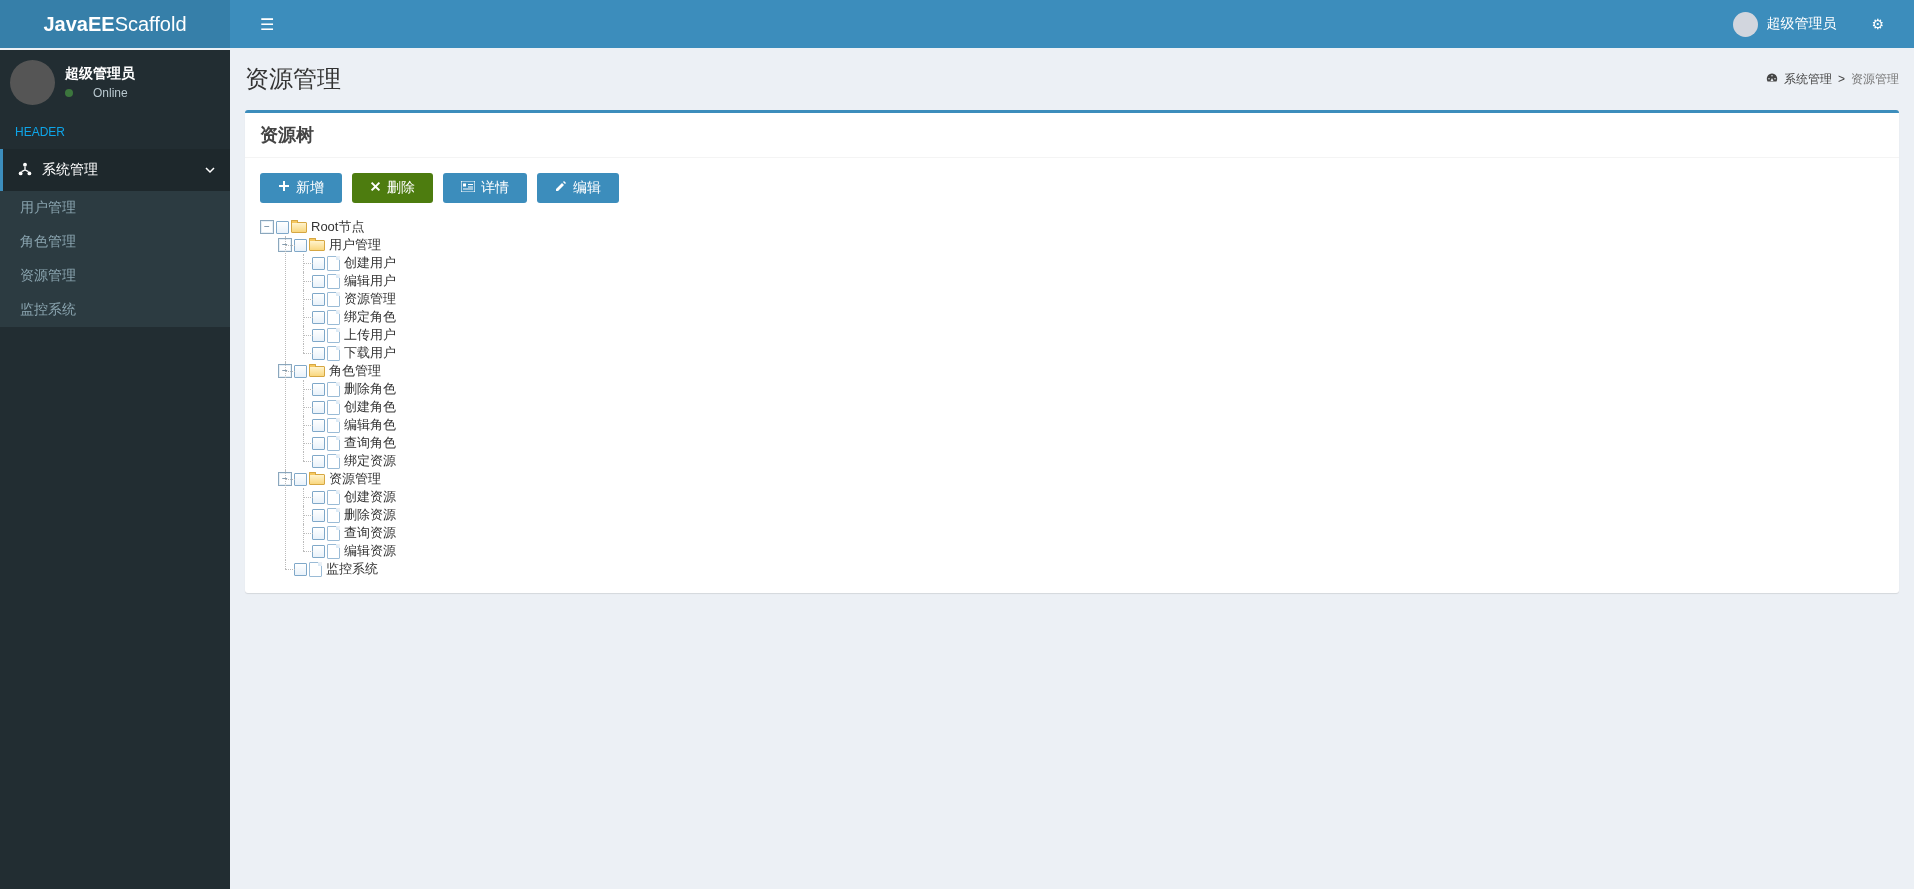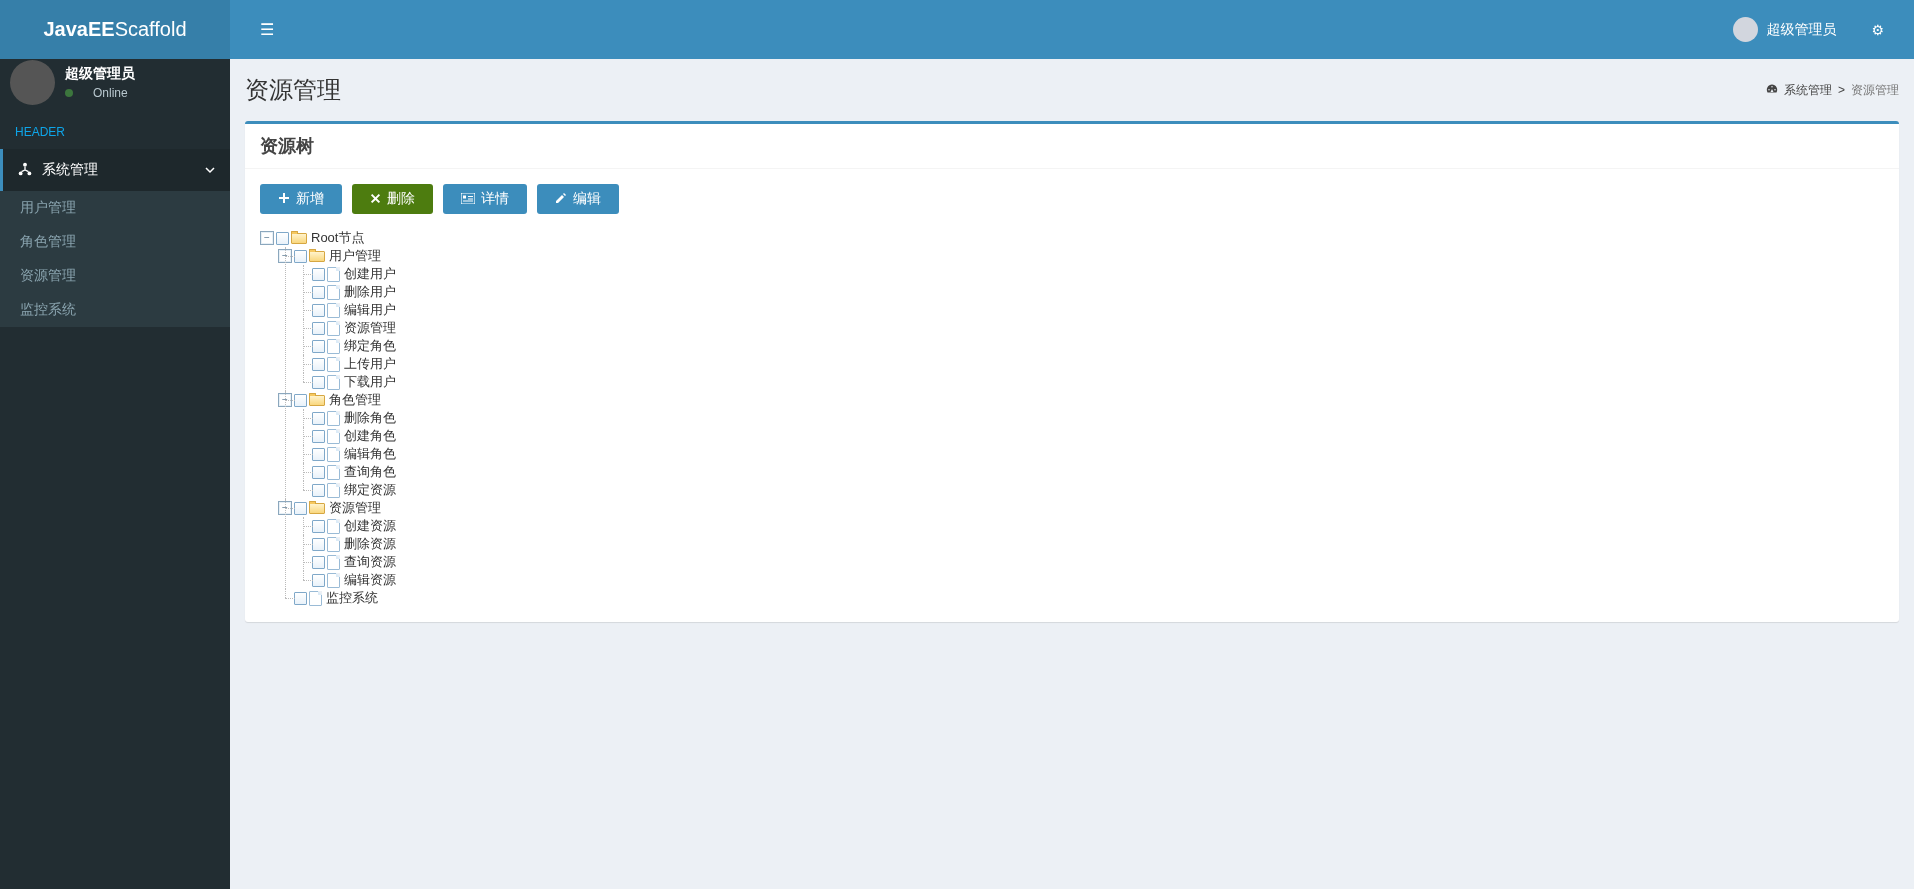--- a/index.html
+++ b/index.html
@@ -1,19 +1,19 @@
 <!DOCTYPE html>
 <html><head>
 <meta charset="utf-8">
 <style>
 * { box-sizing: border-box; margin: 0; padding: 0; }
 body { font-family: "Helvetica Neue", Helvetica, Arial, sans-serif; font-size: 14px; background: #ecf0f5; color: #333; }
 
 
-.main-header { height: 59px; display: flex; position: relative; z-index: 10; }
+.main-header { height: 48px; display: flex; position: relative; z-index: 10; }
 .logo { width: 230px; background: #367fa9; color: #fff; display: flex; align-items: center; justify-content: center; font-size: 20px; font-weight: 300; }
 .logo b { font-weight: 700; }
 .navbar { flex: 1; background: #3c8dbc; display: flex; align-items: center; justify-content: space-between; padding: 0 15px; }
 .sidebar-toggle { color: #fff; font-size: 16px; cursor: pointer; padding: 15px; }
 .navbar-right { display: flex; align-items: center; gap: 10px; }
 .user-menu { display: flex; align-items: center; gap: 8px; color: #fff; cursor: pointer; padding: 10px; }
 .user-avatar-sm { width: 25px; height: 25px; border-radius: 50%; background: #d2d6de; display:inline-block; }
 .cogs-icon { color: #fff; cursor: pointer; padding: 15px; }
 
 
@@ -39,21 +39,21 @@
 .content { padding: 15px; }
 
 
 .box { background: #fff; border-top: 3px solid #3c8dbc; border-radius: 3px; box-shadow: 0 1px 1px rgba(0,0,0,0.1); }
 .box-header { padding: 10px 15px; border-bottom: 1px solid #f4f4f4; color: #444; }
 .box-title { font-size: 18px; font-weight: 700; }
 .box-body { padding: 15px; }
 
 
 .btn-row { display: flex; gap: 10px; margin-bottom: 15px; }
-.btn { padding: 6px 18px; border: none; border-radius: 3px; color: #fff; font-size: 14px; cursor: pointer; display: inline-flex; align-items: center; gap: 6px; }
+.btn { padding: 6px 18px; border: none; border-radius: 3px; color: #fff; font-size: 14px; cursor: pointer; display: inline-flex; gap: 6px; }
 .btn-info { background: #3c8dbc; }
 .btn-danger { background: #4d7c0f; }
 
 
 .ztree { font-size: 13px; color: #333; }
 .ztree ul { list-style: none; padding-left: 18px; }
 .ztree > ul { padding-left: 0; }
 .ztree li { line-height: 18px; white-space: nowrap; padding: 0; margin: 0; position: relative; }
 .ztree-node { display: flex; align-items: center; gap: 0; padding: 0; height: 18px; }
 
@@ -226,28 +226,20 @@
                           <span class="chk"></span>
                           <span class="ico-file"></span>
                           <span class="node-label">创建用户</span>
                         </div>
                       </li>
                       <li>
                         <div class="ztree-node">
                           <span class="toggle-blank"></span>
                           <span class="chk"></span>
                           <span class="ico-file"></span>
-                          <span class="node-label">删除用户</span>
-                        </div>
-                      </li>
-                      <li>
-                        <div class="ztree-node">
-                          <span class="toggle-blank"></span>
-                          <span class="chk"></span>
-                          <span class="ico-file"></span>
                           <span class="node-label">编辑用户</span>
                         </div>
                       </li>
                       <li>
                         <div class="ztree-node">
                           <span class="toggle-blank"></span>
                           <span class="chk"></span>
                           <span class="ico-file"></span>
                           <span class="node-label">资源管理</span>
                         </div>

